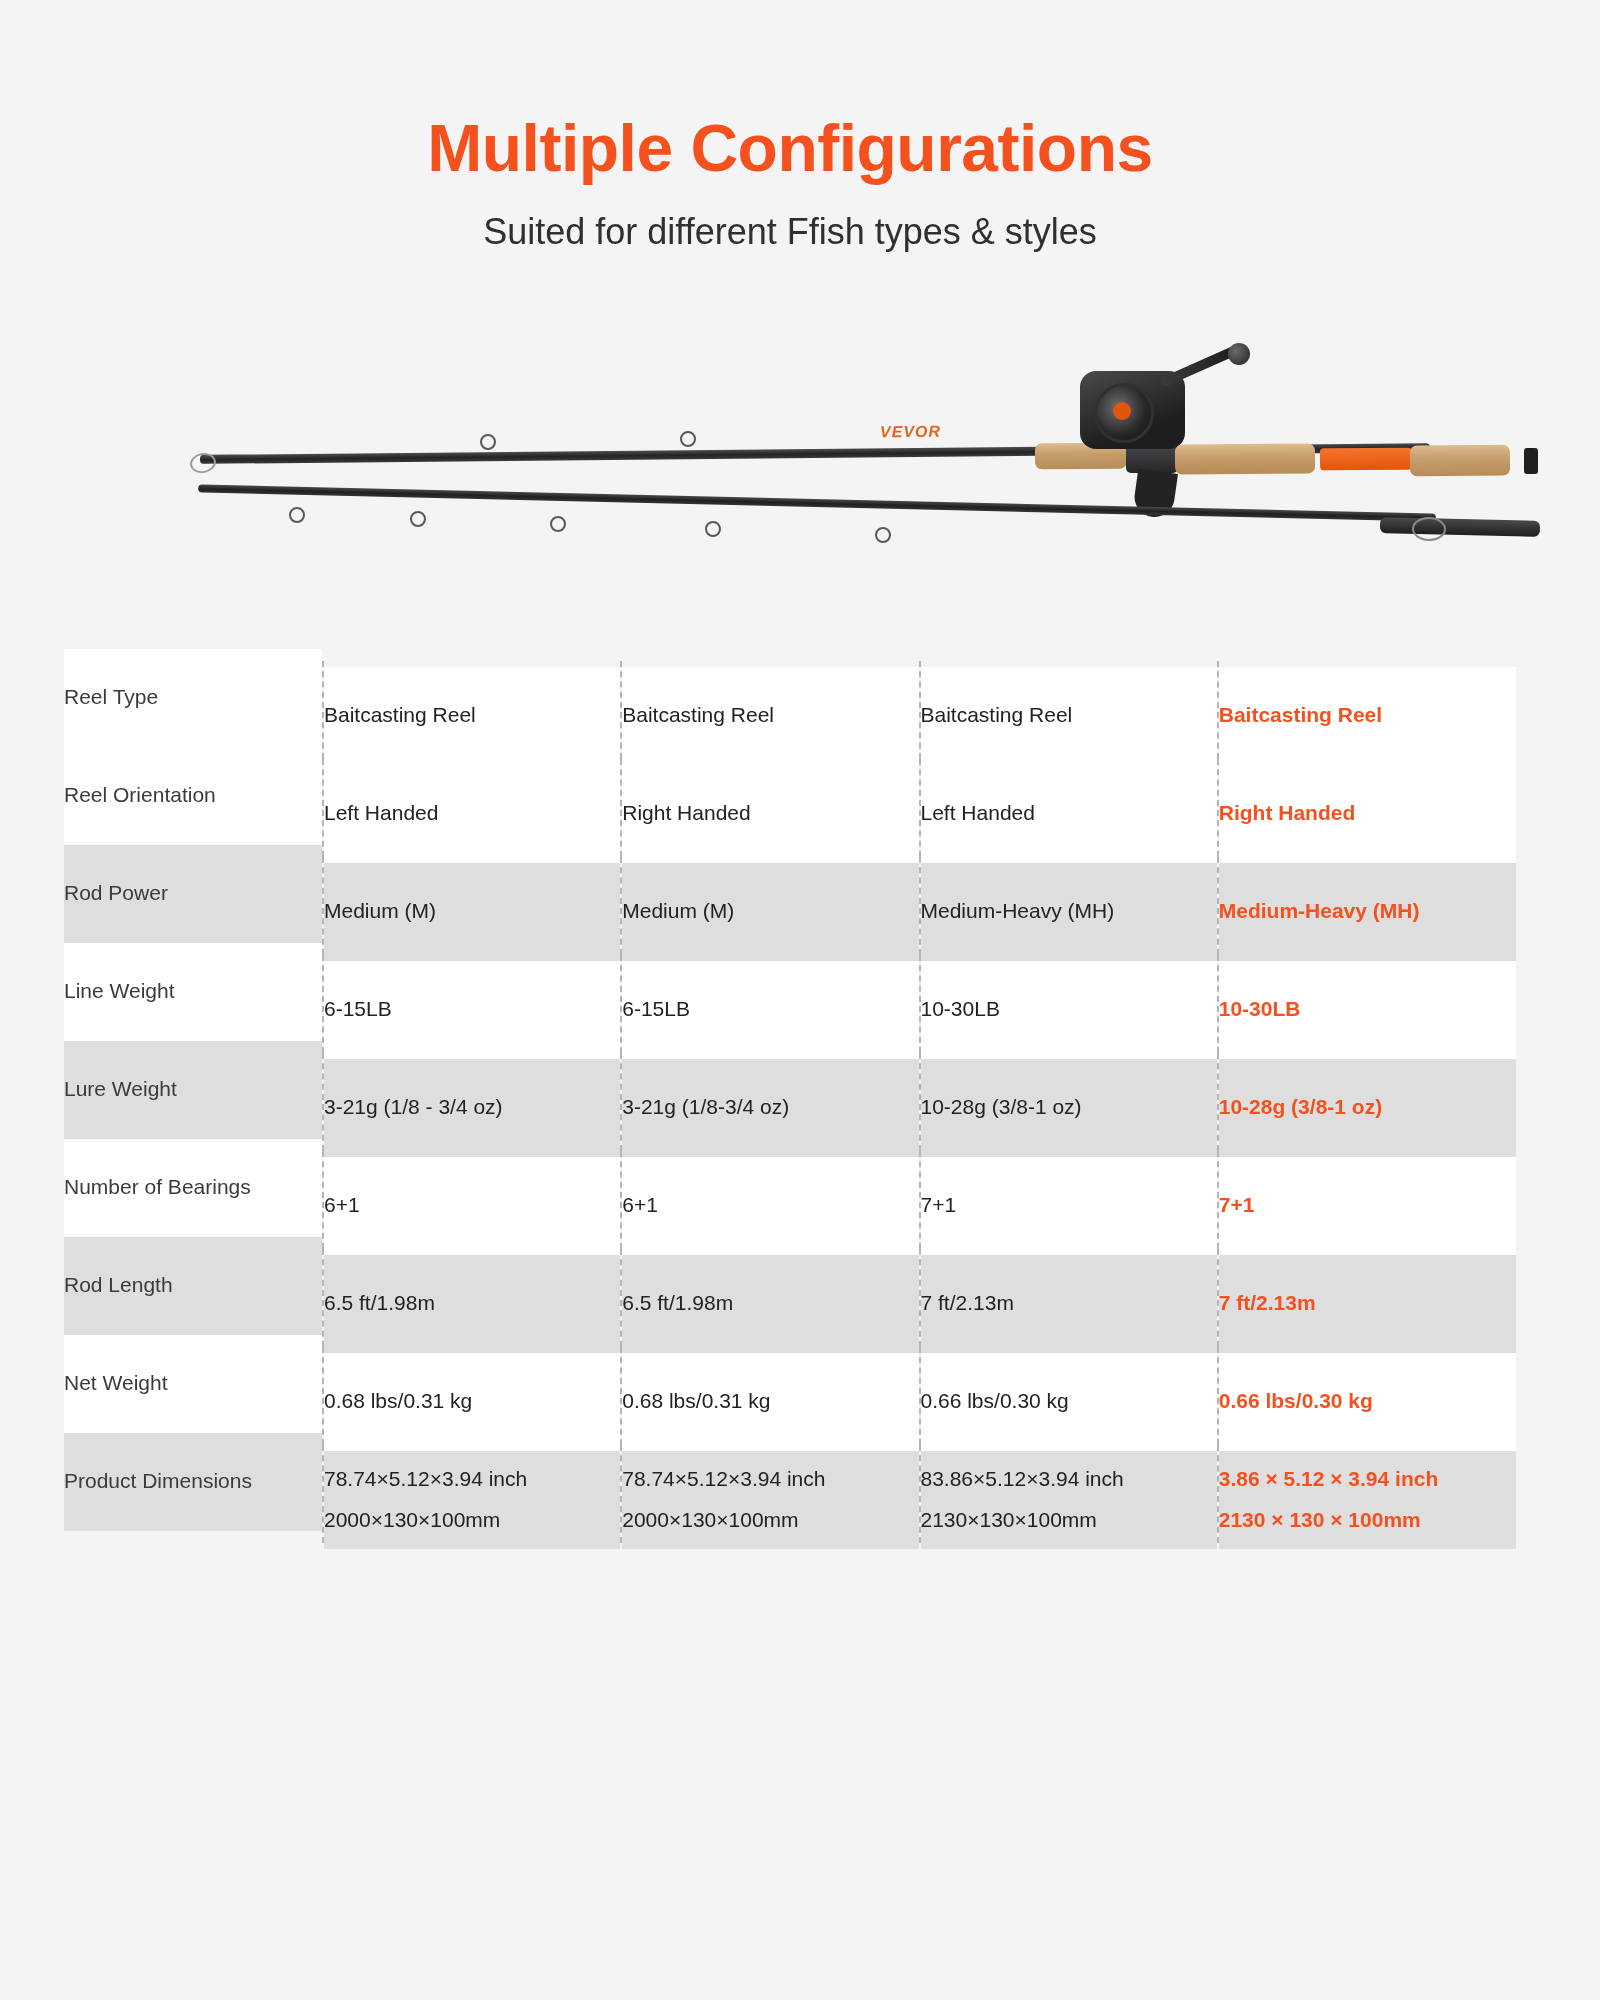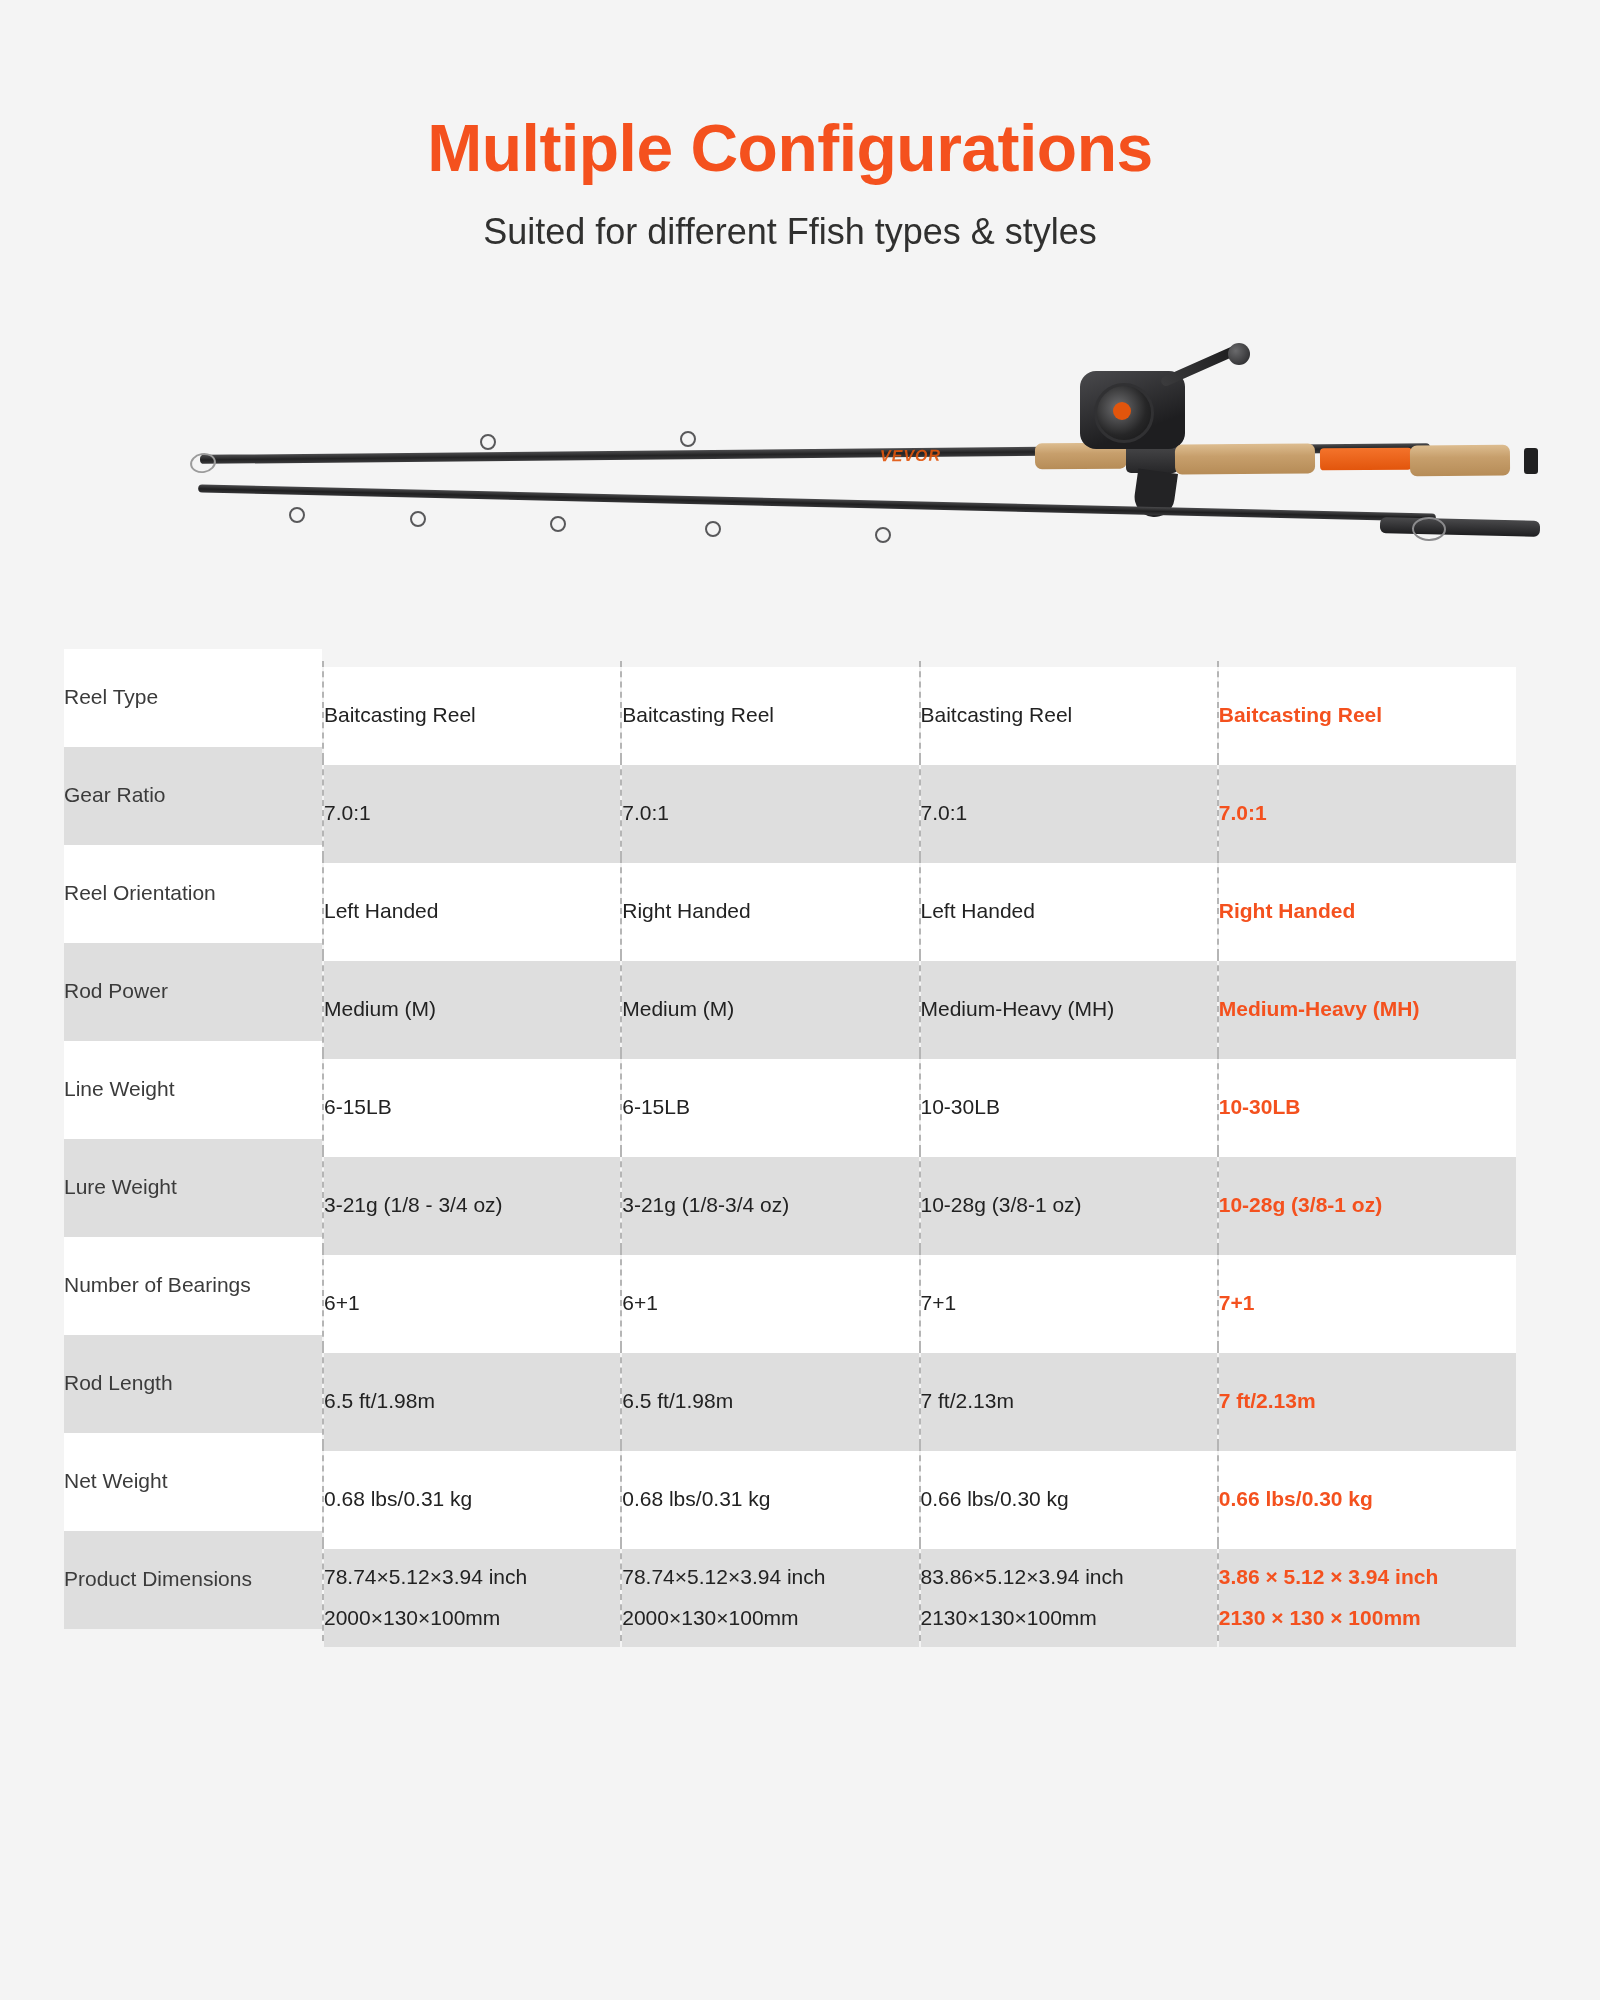--- a/index.html
+++ b/index.html
@@ -180,21 +180,21 @@
   .lower-ring {
     position: absolute;
     left: 1332px; top: 186px;
     width: 30px; height: 20px;
     border: 2px solid #8a8a8c;
     border-radius: 50%;
     transform: rotate(1.3deg);
   }
   .brandmark {
     position: absolute;
-    left: 800px; top: 116px;
+    left: 800px; top: 92px;
     font-size: 16px;
     color: #e2550c;
     font-style: italic;
     font-weight: 700;
     letter-spacing: 1px;
     transform: rotate(-0.6deg);
     opacity: .9;
   }
 
   
@@ -278,27 +278,20 @@
 
   <div class="table-wrap">
     <table class="spec">
       <tbody>
         <tr class="row-plain">
           <td class="label">Reel Type</td>
           <td class="val">Baitcasting Reel</td>
           <td class="val">Baitcasting Reel</td>
           <td class="val">Baitcasting Reel</td>
           <td class="val hl">Baitcasting Reel</td>
-        </tr>
-        <tr class="row-alt">
-          <td class="label">Gear Ratio</td>
-          <td class="val">7.0:1</td>
-          <td class="val">7.0:1</td>
-          <td class="val">7.0:1</td>
-          <td class="val hl">7.0:1</td>
         </tr>
         <tr class="row-plain">
           <td class="label">Reel Orientation</td>
           <td class="val">Left Handed</td>
           <td class="val">Right Handed</td>
           <td class="val">Left Handed</td>
           <td class="val hl">Right Handed</td>
         </tr>
         <tr class="row-alt">
           <td class="label">Rod Power</td>

